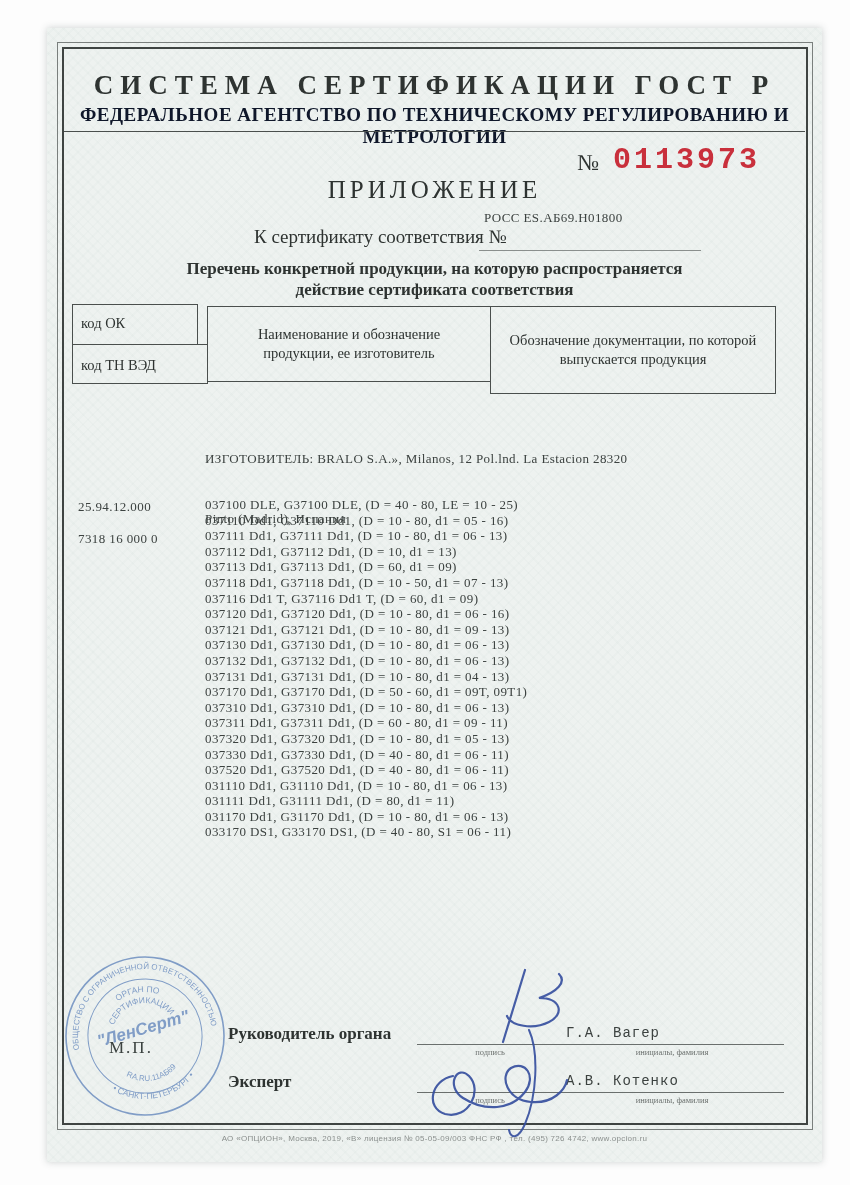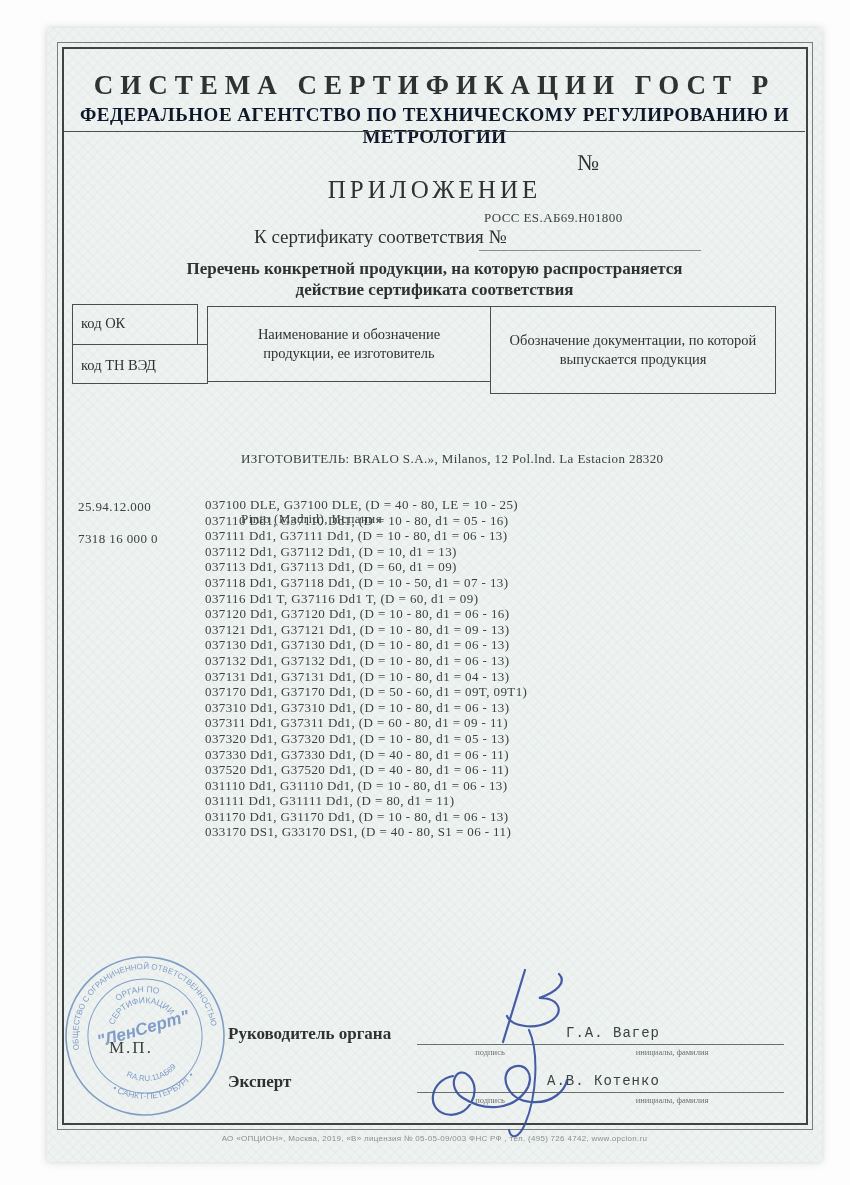--- a/index.html
+++ b/index.html
@@ -44,21 +44,21 @@
   .cell-tnved { left:0; top:40px; width:136px; height:40px; padding:12px 0 0 8px; }
   .cell-prod  { left:135px; top:2px; width:284px; height:76px; display:flex;
                 align-items:center; justify-content:center; text-align:center;
                 padding:0 26px; line-height:19px; }
   .cell-docs  { left:418px; top:2px; width:286px; height:88px; display:flex;
                 align-items:center; justify-content:center; text-align:center;
                 padding:0 18px; line-height:19px; }
 
   .mono { font-family:Liberation Serif, serif; font-size:13px;
           letter-spacing:.4px; color:#3c4240; white-space:pre; }
-  .manufacturer { left:158px; top:381px; line-height:20px;margin-left:36px; }
+  .manufacturer { left:158px; top:381px; line-height:20px; }
   .code-ok     { left:31px;  top:471px; }
   .code-tnved  { left:31px;  top:503px; }
   .product-list{ left:158px; top:469px; }
   .product-list .mono-line { line-height:15.6px; }
 
   .sig-label  { font-weight:bold; font-size:17px; color:#2e3331; }
   .lbl-head   { left:181px; top:996px; }
   .lbl-expert { left:181px; top:1044px; }
   .sig-line   { border-top:1px solid #6a6f6d; }
   .line-s1    { left:370px; top:1016px; width:146px; }
@@ -66,21 +66,21 @@
   .line-s2    { left:370px; top:1064px; width:146px; }
   .line-n2    { left:516px; top:1064px; width:221px; }
   .cap        { font-size:8.5px; color:#6b706e; }
   .cap-s1     { left:398px; top:1019px; width:90px; text-align:center; }
   .cap-n1     { left:560px; top:1019px; width:130px; text-align:center; }
   .cap-s2     { left:398px; top:1067px; width:90px; text-align:center; }
   .cap-n2     { left:560px; top:1067px; width:130px; text-align:center; }
   .name       { font-family:"Liberation Mono", monospace; font-size:14px;
                 letter-spacing:1px; color:#3c4240; }
   .name-head  { left:519px; top:997px; }
-  .name-exp   { left:500px; top:1045px; }
+  .name-exp   { left:519px; top:1045px; }
 
   .stamp-wrap { left:12px; top:922px; width:172px; height:172px;
                 transform:rotate(-10deg); opacity:.85; }
   .mp         { left:62px; top:1010px; font-size:17px; letter-spacing:2px;
                 color:#3b4240; }
   .ink        { left:360px; top:940px; width:210px; height:175px; pointer-events:none; }
 
   .footer     { left:0; top:1106px; width:100%; text-align:center;
                 font-family:"Liberation Sans", sans-serif; font-size:8px;
                 color:#8a8f8d; letter-spacing:.3px; }
@@ -91,20 +91,21 @@
 <div class="page">
   <div class="frame-outer">
     <div class="frame-inner"></div>
   </div>
 
   <div class="abs sys-title">СИСТЕМА СЕРТИФИКАЦИИ ГОСТ Р</div>
   <div class="abs agency">ФЕДЕРАЛЬНОЕ АГЕНТСТВО ПО ТЕХНИЧЕСКОМУ РЕГУЛИРОВАНИЮ И МЕТРОЛОГИИ</div>
   <div class="abs hdr-rule"></div>
 
   <div class="abs serial">№</div>
+  <div class="abs serial-num">0113973</div>
 
   <div class="abs doc-title">ПРИЛОЖЕНИЕ</div>
 
   <div class="abs cert-num mono">РОСС ES.АБ69.Н01800</div>
   <div class="abs cert-label">К сертификату соответствия №</div>
   <div class="abs cert-line"></div>
 
   <div class="abs subtitle">
     <div>Перечень конкретной продукции,  на которую распространяется</div>
     <div>действие сертификата соответствия</div>

